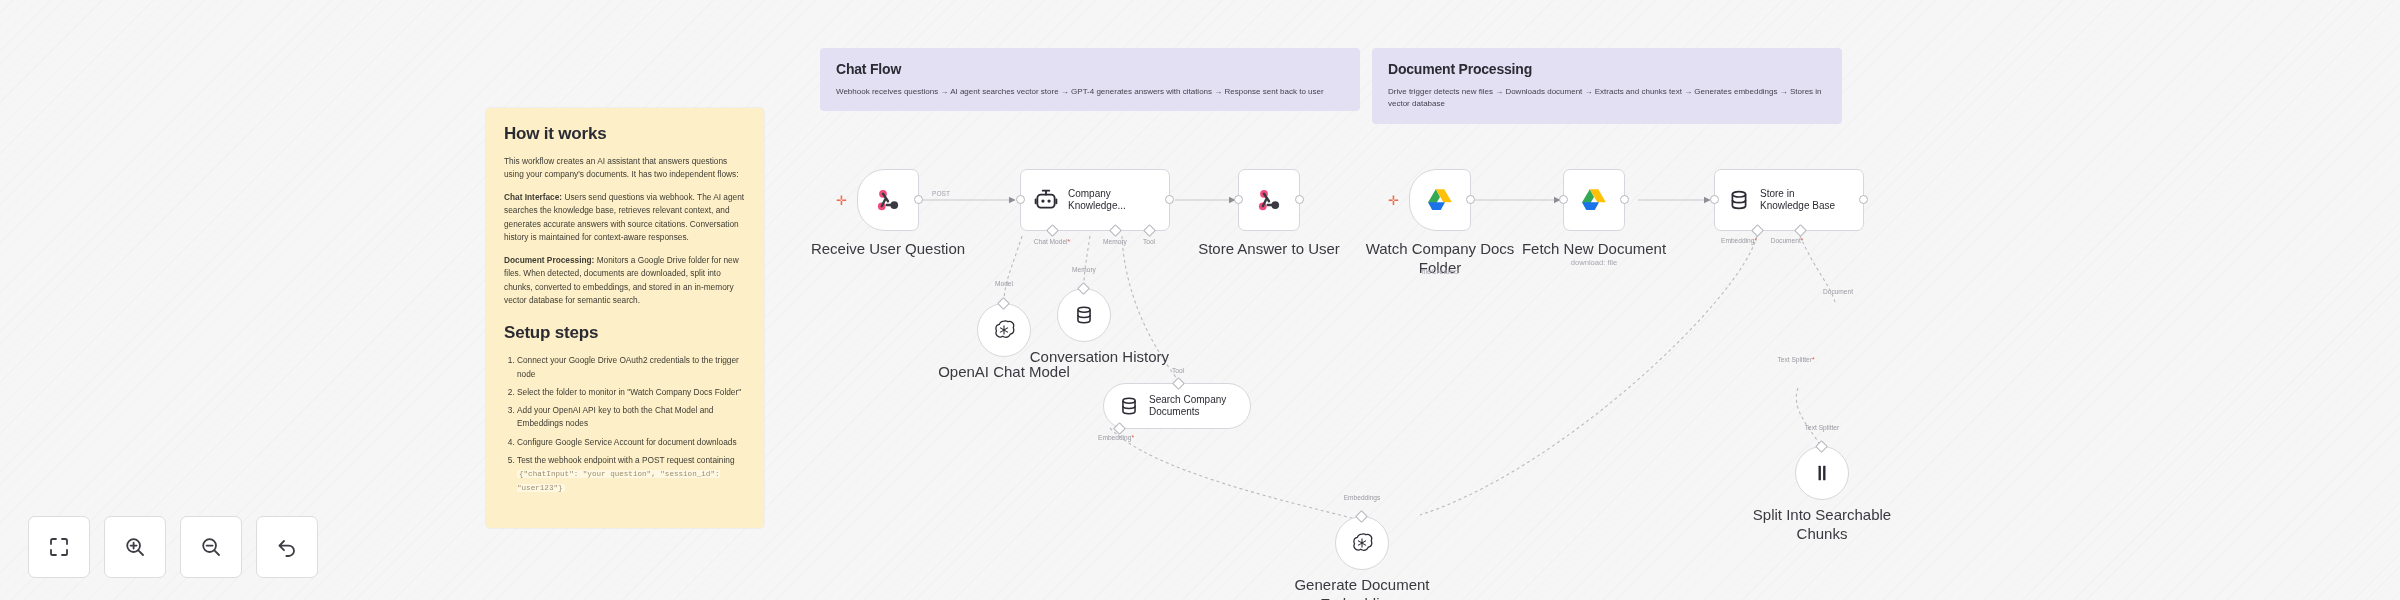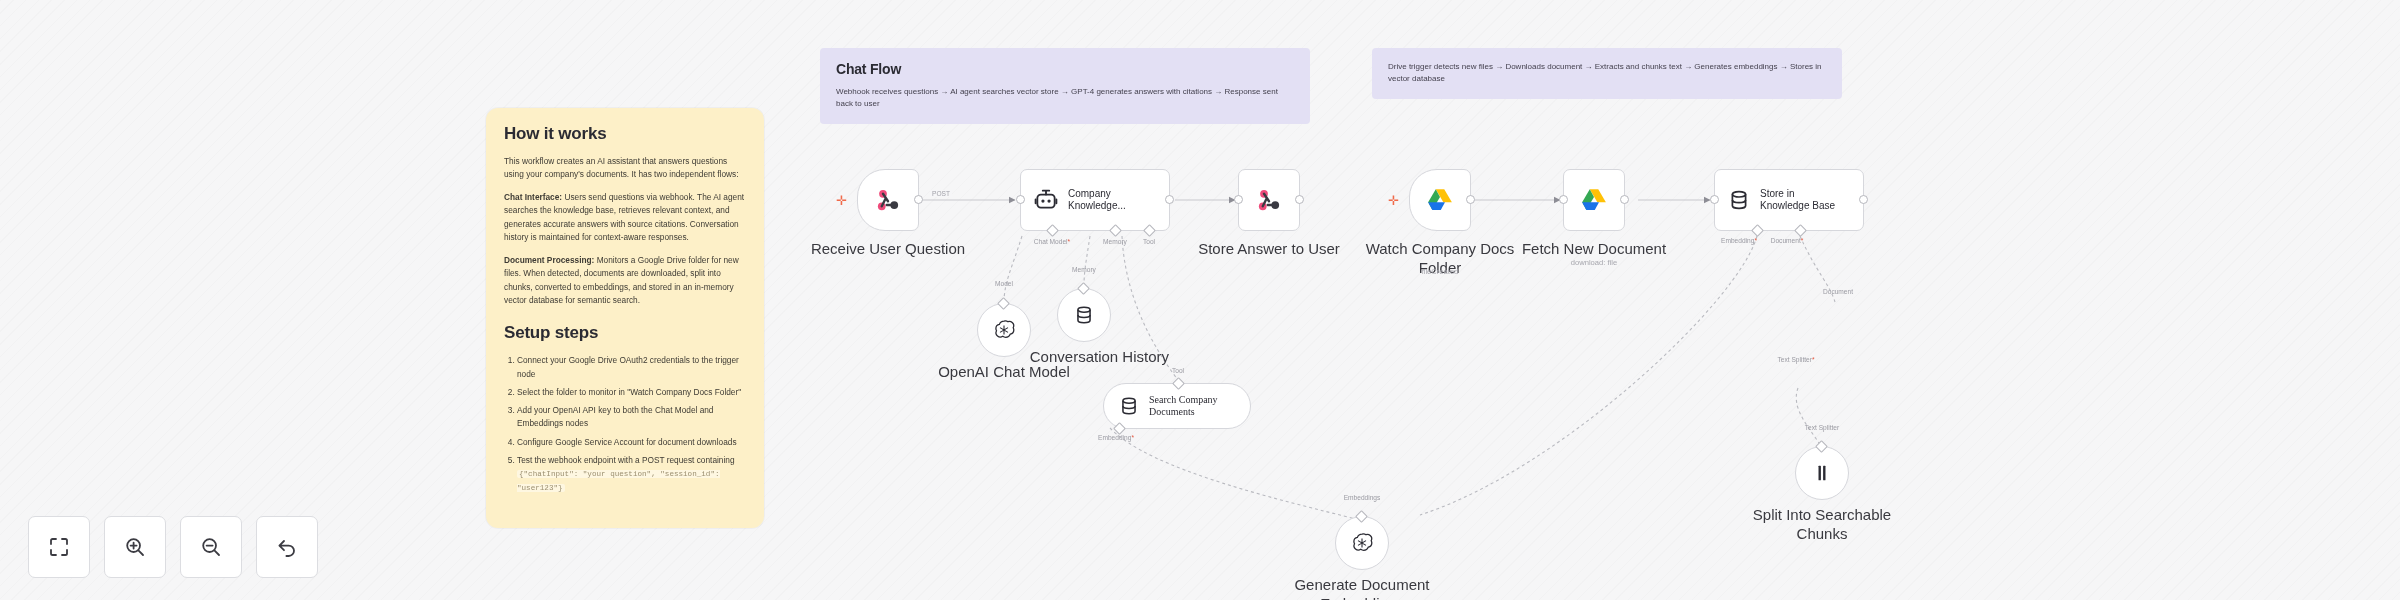--- a/index.html
+++ b/index.html
@@ -14,21 +14,21 @@
     width: 2400px; height: 600px;
     background-color: #f6f6f7;
     background-image:
       repeating-linear-gradient(135deg, rgba(0,0,0,0.016) 0 1px, transparent 1px 9px);
   }
 
   
   .sticky {
     position: absolute;
     background: #fdf0c8;
-    border-radius: 12px;
+    border-radius: 4px;
     padding: 16px 18px;
     box-shadow: 0 0 0 1px rgba(0,0,0,0.03);
   }
   .sticky h2 {
     font-size: 17px; font-weight: 700; color: #2b2b33;
     letter-spacing: -0.2px;
     margin-bottom: 11px;
   }
   .sticky h2.second { margin-top: 16px; }
   .sticky p {
@@ -197,25 +197,26 @@
     <h2 class="second">Setup steps</h2>
     <ol>
       <li>Connect your Google Drive OAuth2 credentials to the trigger node</li>
       <li>Select the folder to monitor in "Watch Company Docs Folder"</li>
       <li>Add your OpenAI API key to both the Chat Model and Embeddings nodes</li>
       <li>Configure Google Service Account for document downloads</li>
       <li><span>Test the webhook endpoint with a POST request containing </span><code>{"chatInput": "your question", "session_id": "user123"}</code></li>
     </ol>
   </div>
 
-  <div class="banner" style="left:820px; top:48px; width:490px;">
+  <div class="banner" style="left:820px; top:48px; width:540px;">
     <h3>Chat Flow</h3>
     <p>Webhook receives questions → AI agent searches vector store → GPT-4 generates answers with citations → Response sent back to user</p>
   </div>
   <div class="banner" style="left:1372px; top:48px; width:470px;">
+    <h3>Document Processing</h3>
     <p>Drive trigger detects new files → Downloads document → Extracts and chunks text → Generates embeddings → Stores in vector database</p>
   </div>
 
   <span class="plus" style="left:836px; top:194px;">✛</span>
 
   <div class="node square trigger" style="left:857px; top:169px; width:62px; height:62px;">
     <svg width="30" height="30" viewBox="0 0 24 24">
       <circle cx="8" cy="7" r="3.1" fill="#ef4b7b"></circle>
       <circle cx="17" cy="16" r="3.1" fill="#3a3a42"></circle>
       <circle cx="7" cy="17" r="3.1" fill="#ef4b7b"></circle>
@@ -273,21 +274,21 @@
     <svg width="22" height="22" viewBox="0 0 24 24">
       <ellipse cx="12" cy="6.3" rx="6.6" ry="2.7" fill="none" stroke="#2b2b33" stroke-width="1.7"></ellipse>
       <path d="M5.4 6.3v11.4c0 1.5 3 2.7 6.6 2.7s6.6-1.2 6.6-2.7V6.3" fill="none" stroke="#2b2b33" stroke-width="1.7"></path>
       <path d="M5.4 12c0 1.5 3 2.7 6.6 2.7s6.6-1.2 6.6-2.7" fill="none" stroke="#2b2b33" stroke-width="1.7"></path>
     </svg>
     <span class="port dia-top"></span>
   </div>
   <div class="caption" style="left:1084px; top:348px;text-align:right;">Conversation History</div>
 
   <div class="port-label" style="left:1178px; top:367px;">Tool</div>
-  <div class="node pill" style="left:1103px; top:383px; width:148px;font-family:Liberation Serif, serif;">
+  <div class="node pill" style="left:1103px; top:383px; width:148px;">
     <svg width="22" height="22" viewBox="0 0 24 24">
       <ellipse cx="12" cy="6.3" rx="6.6" ry="2.7" fill="none" stroke="#2b2b33" stroke-width="1.7"></ellipse>
       <path d="M5.4 6.3v11.4c0 1.5 3 2.7 6.6 2.7s6.6-1.2 6.6-2.7V6.3" fill="none" stroke="#2b2b33" stroke-width="1.7"></path>
       <path d="M5.4 12c0 1.5 3 2.7 6.6 2.7s6.6-1.2 6.6-2.7" fill="none" stroke="#2b2b33" stroke-width="1.7"></path>
     </svg>
     <span class="node-title" style="white-space:pre-line">Search Company
 Documents</span>
     <span class="port dia-top" style="left:75px;"></span>
     <span class="port dia" style="left:11px;"></span>
   </div>

